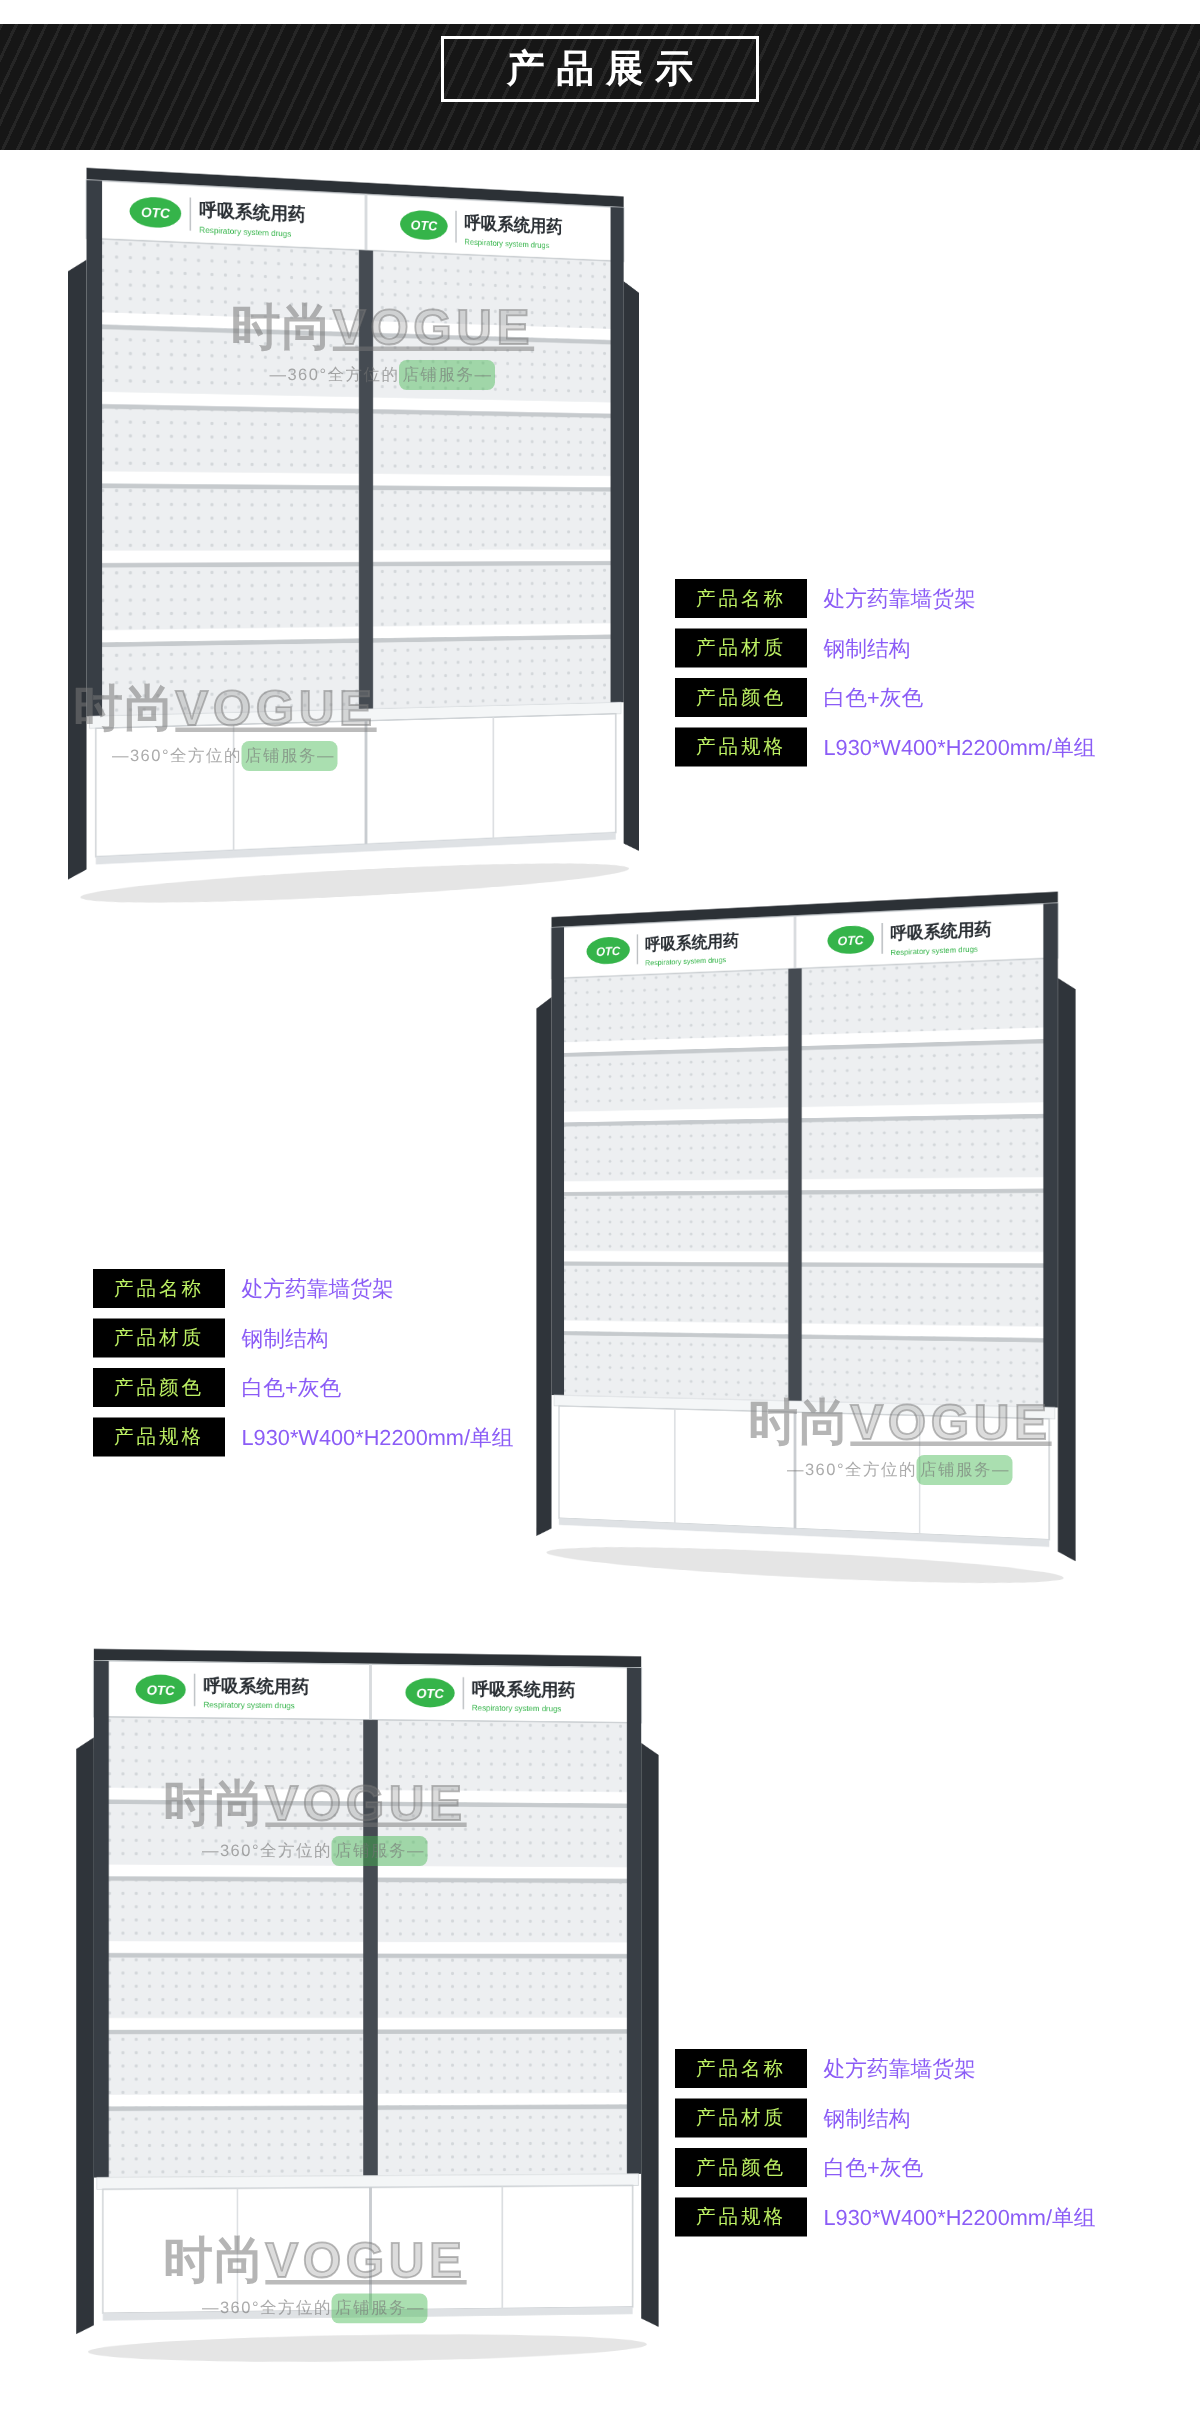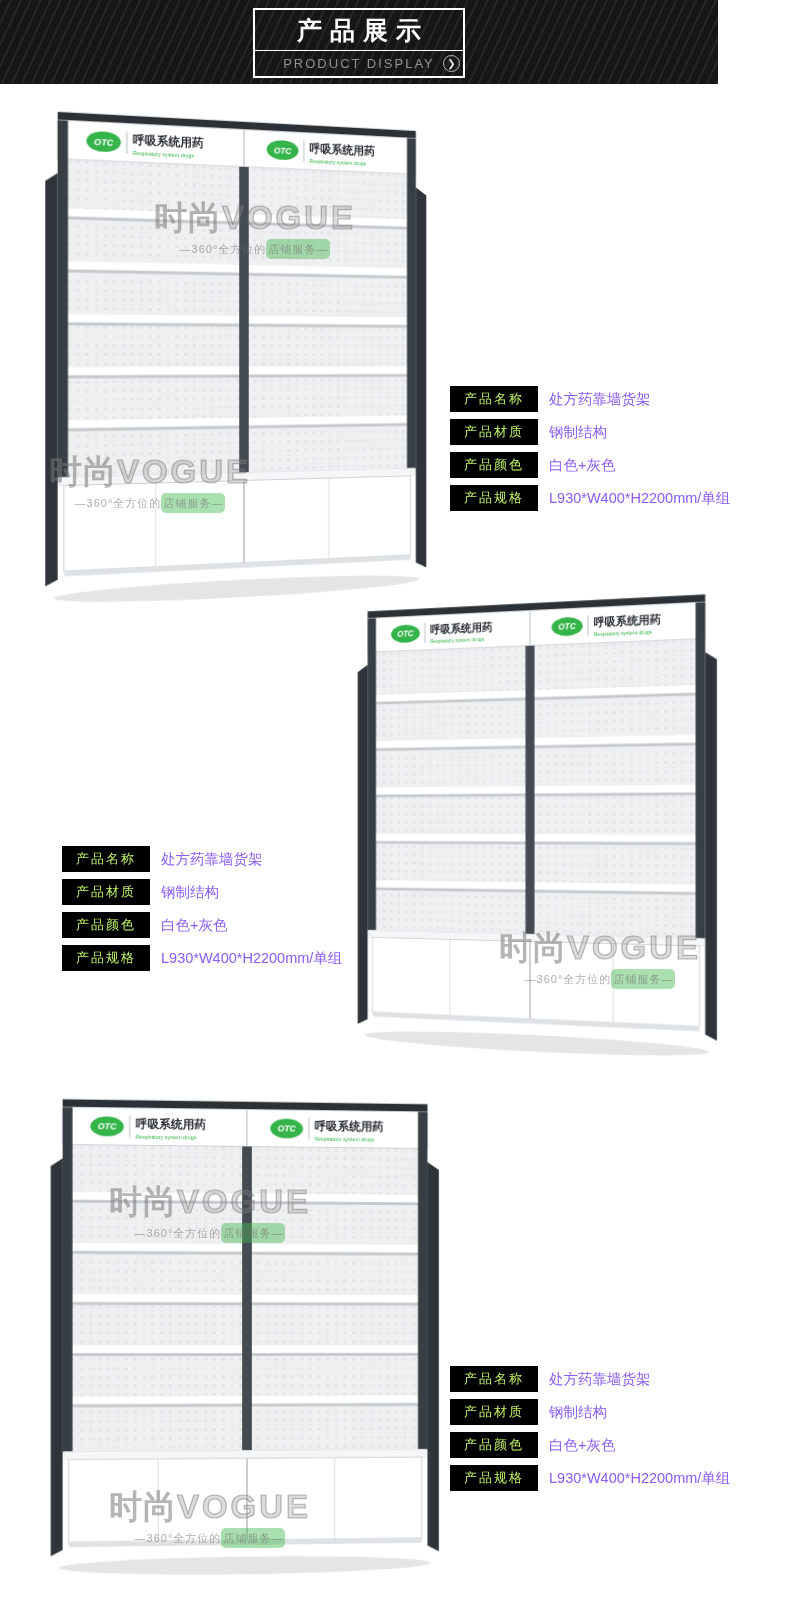--- a/index.html
+++ b/index.html
@@ -1,21 +1,21 @@
 <!DOCTYPE html>
 <html><head>
 <meta charset="utf-8">
 <style>
   * { margin:0; padding:0; box-sizing:border-box; }
   body { background:#ffffff; font-family:"Liberation Sans","DejaVu Sans",sans-serif; }
   .page { position:relative; width:800px; height:1611px; background:#ffffff; overflow:hidden; }
 
   
   .banner {
-    position:absolute; top:0; left:0; width:718px; height:84px;
+    position:absolute; top:16px; left:0; width:800px; height:84px;
     background:#161616;
     background-image:repeating-linear-gradient(115deg, rgba(255,255,255,0.07) 0 2px, transparent 2px 9px);
   }
   .title-box {
     position:relative; width:212px; margin:8px auto 0;
     border:2px solid #ffffff;
   }
   .title-line {
     display:block; text-align:center; line-height:40px; height:40px;
     color:#ffffff; font-size:25px; font-weight:bold; letter-spacing:8px; padding-left:8px;
@@ -51,40 +51,34 @@
   .spec-row { display:flex; align-items:center; margin-bottom:7px; }
   .spec-label {
     display:inline-block; width:88px; background:#000000; color:#bef264;
     font-size:13px; letter-spacing:2px; text-align:center; padding:4px 0; flex:0 0 88px;
   }
   .spec-value { font-size:14.5px; color:#8b5cf6; padding-left:11px; white-space:nowrap; }
 
   
   .wm { position:absolute; text-align:center; pointer-events:none; }
   .wm-brand { font-size:33px; font-weight:bold; letter-spacing:1px; color:rgba(120,120,120,0.55); white-space:nowrap; }
-  .wm-brand .en { letter-spacing:3px; color:rgba(140,140,140,0.30); -webkit-text-stroke:1.2px rgba(120,120,120,0.5); }
+  .wm-brand .en { letter-spacing:3px; color:rgba(140,140,140,0.30);text-decoration:underline; -webkit-text-stroke:1.2px rgba(120,120,120,0.5); }
   .wm-tag { font-size:11px; letter-spacing:1px; margin-top:1px; color:rgba(115,115,115,0.6); white-space:nowrap; }
   .wm-tag .hl { background:rgba(66,185,80,0.45); border-radius:5px; padding:4px 2px; }
   .wm210 { width:210px; }
   .wm260 { width:260px; }
 </style>
 </head>
 <body>
 
 <div class="page">
 
   <header class="banner">
     <div class="title-box">
       <span class="title-line">产品展示</span>
-      <div class="subtitle-row">
-        <span class="subtitle-text">PRODUCT DISPLAY</span>
-        <span class="arrow-circle">
-            <span>❯</span>
-          </span>
-      </div>
     </div>
   </header>
 
   <div class="shelf-wrap pos1 persp-left">
     <svg viewBox="0 0 400 500">
       <defs>
         <pattern id="dots1" width="9" height="9" patternUnits="userSpaceOnUse">
           <circle cx="4.5" cy="4.5" r="1.1" fill="#d3d7da"></circle>
         </pattern>
       </defs>

